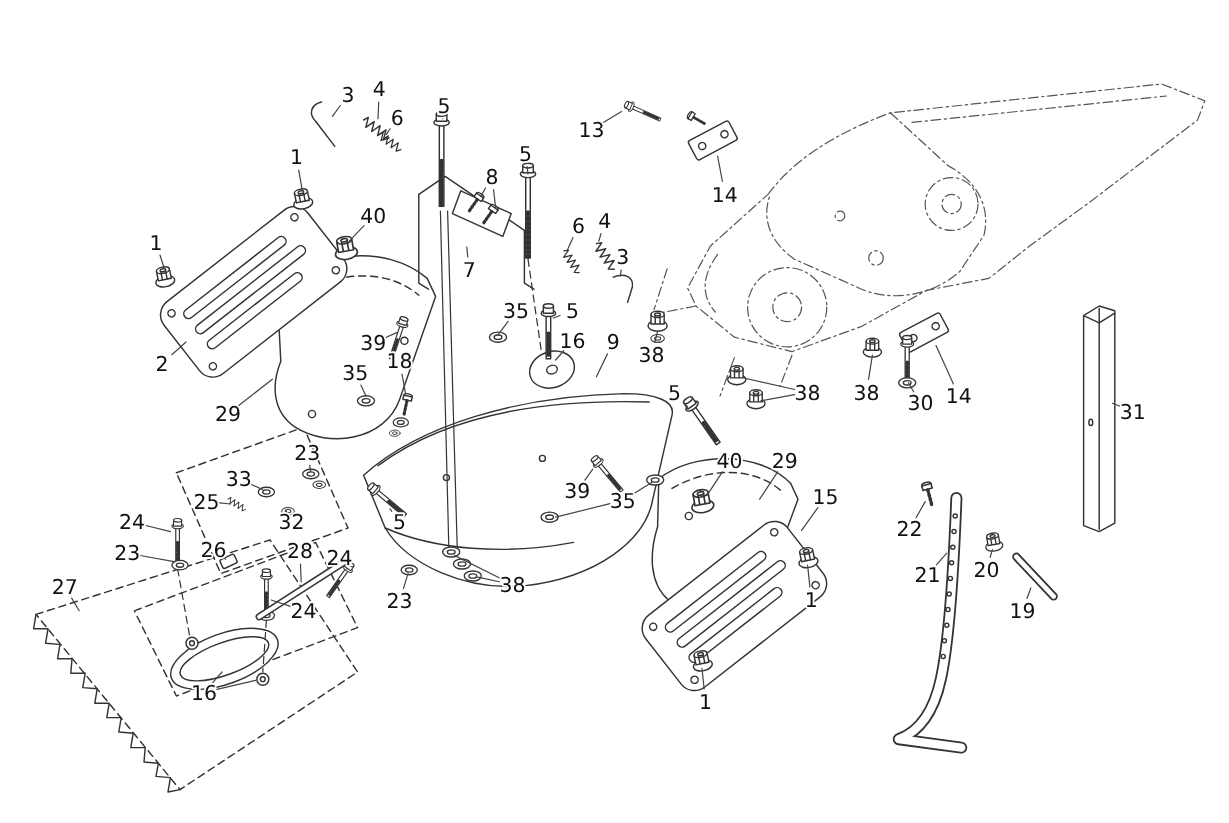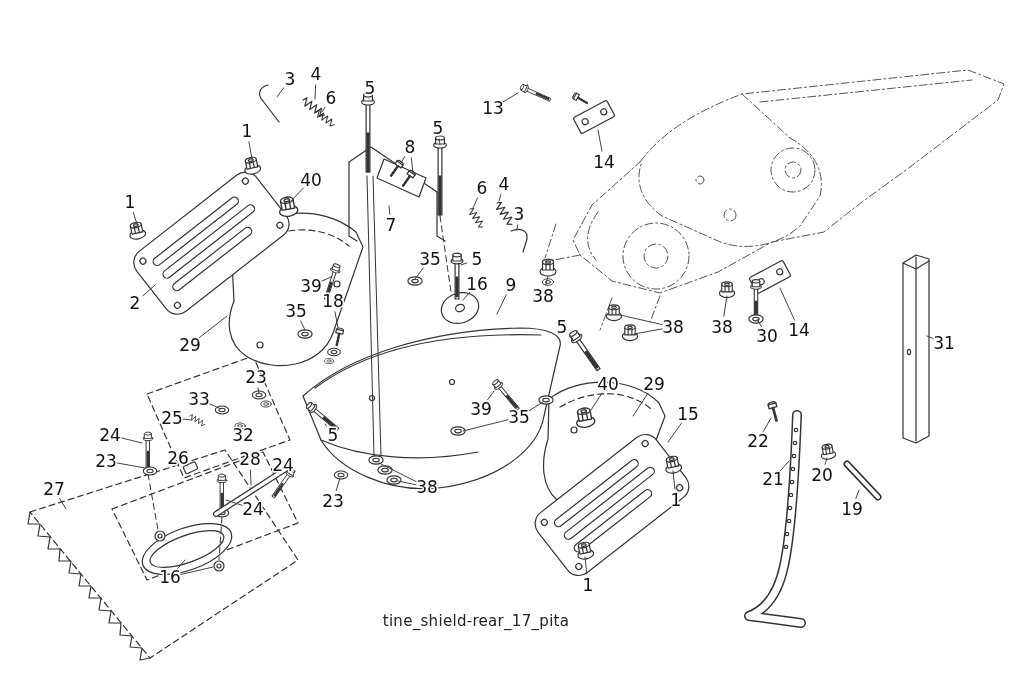--- a/index.html
+++ b/index.html
@@ -383,14 +383,13 @@
           <text x="676" y="506">1</text>
           <text x="588" y="591">1</text>
           <text x="758" y="447">22</text>
           <text x="773" y="485">21</text>
           <text x="822" y="481">20</text>
           <text x="852" y="515">19</text>
         </g>
   </g>
 </svg>
 
-<div class="caption">tine_shield-rear_17_pita</div>
 </div>
 
 </body></html>

